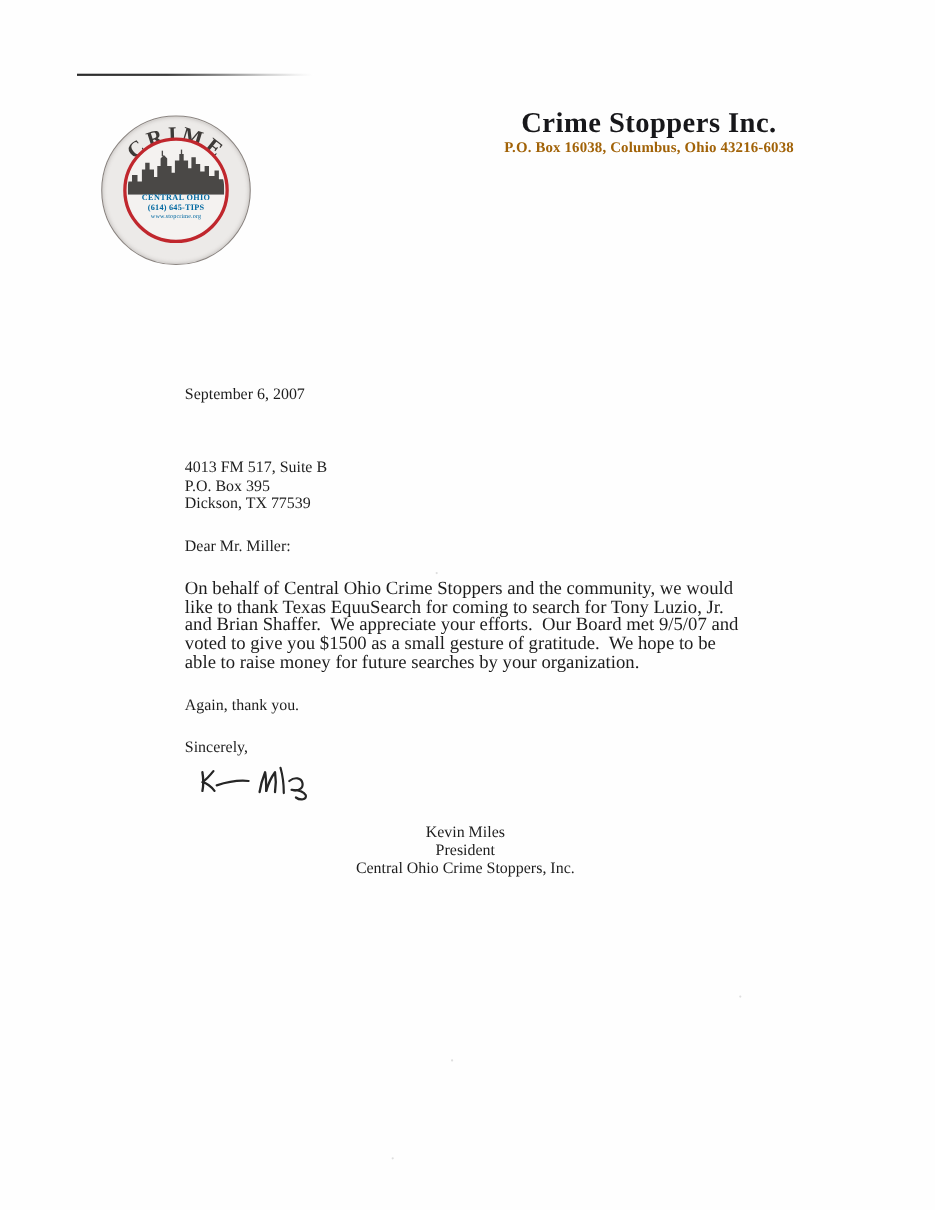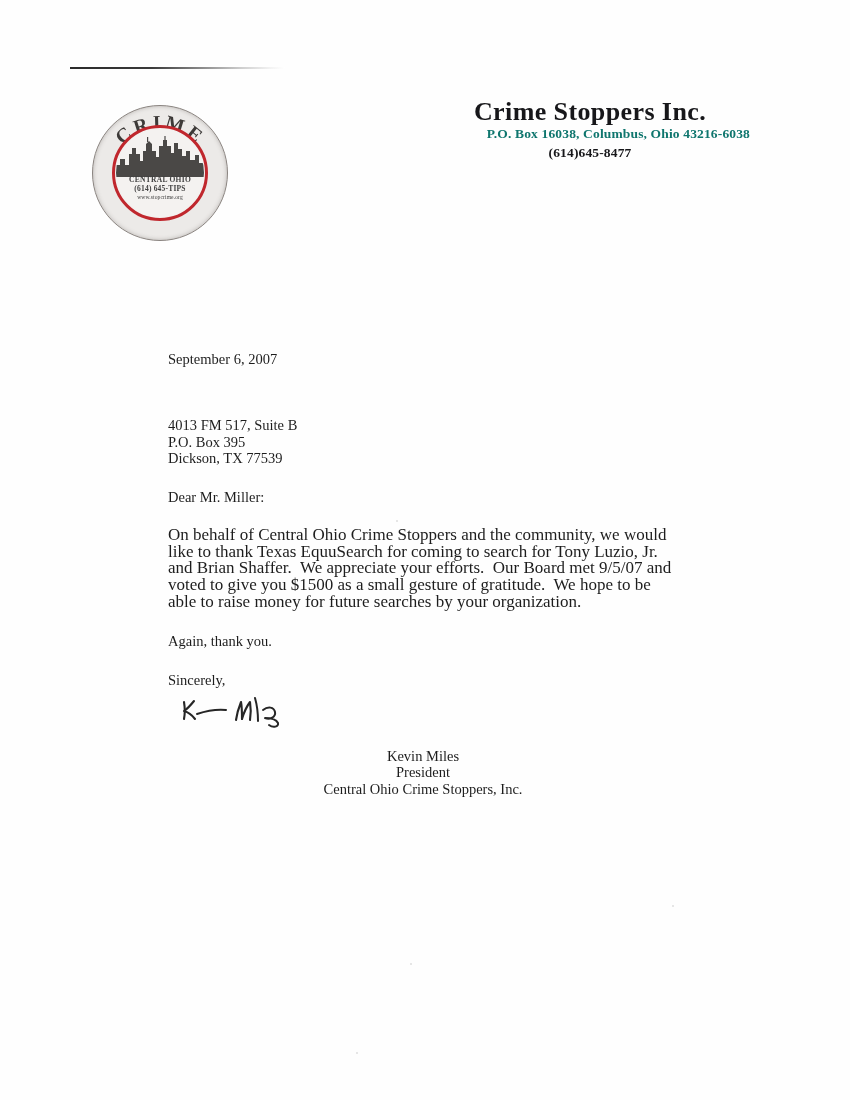--- a/index.html
+++ b/index.html
@@ -73,21 +73,21 @@
     width: 88px;
     height: 42px;
   }
   .seal-inner-text {
     position: absolute;
     left: 0;
     top: 46px;
     width: 88px;
     text-align: center;
     font-family: "Liberation Serif", "DejaVu Serif", serif;
-    color: #404040;
+    color: #0369a1;
   }
   .seal-inner-text .l1 {
     font-size: 7.5px;
     font-weight: bold;
     letter-spacing: 0.3px;
     line-height: 9px;
   }
   .seal-inner-text .l2 {
     font-size: 7.5px;
     font-weight: bold;
@@ -124,22 +124,21 @@
     font-weight: bold;
     letter-spacing: 0.4px;
     line-height: 24px;
     color: #17171a;
   }
   .lh-addr {
     font-size: 13.5px;
     font-weight: bold;
     letter-spacing: 0.15px;
     line-height: 19px;
-    color: #0f766e;
-    text-align: right;
+    color: #a16207;
   }
   .lh-phone {
     font-size: 13.5px;
     font-weight: bold;
     letter-spacing: 0.15px;
     line-height: 19px;
     color: #17171a;
   }
 
   
@@ -242,21 +241,20 @@
         <div class="l1">CENTRAL OHIO</div>
         <div class="l2">(614) 645-TIPS</div>
         <div class="l3">www.stopcrime.org</div>
       </div>
     </div>
   </div>
 
   <div class="letterhead">
     <div class="lh-title">Crime Stoppers Inc.</div>
     <div class="lh-addr">P.O. Box 16038, Columbus, Ohio 43216-6038</div>
-    <div class="lh-phone">(614)645-8477</div>
   </div>
 
   <div class="letter-body">
 
     <div class="date-line">September 6, 2007</div>
 
     <div class="recipient">
       <div>4013 FM 517, Suite B</div>
       <div>P.O. Box 395</div>
       <div>Dickson, TX 77539</div>

